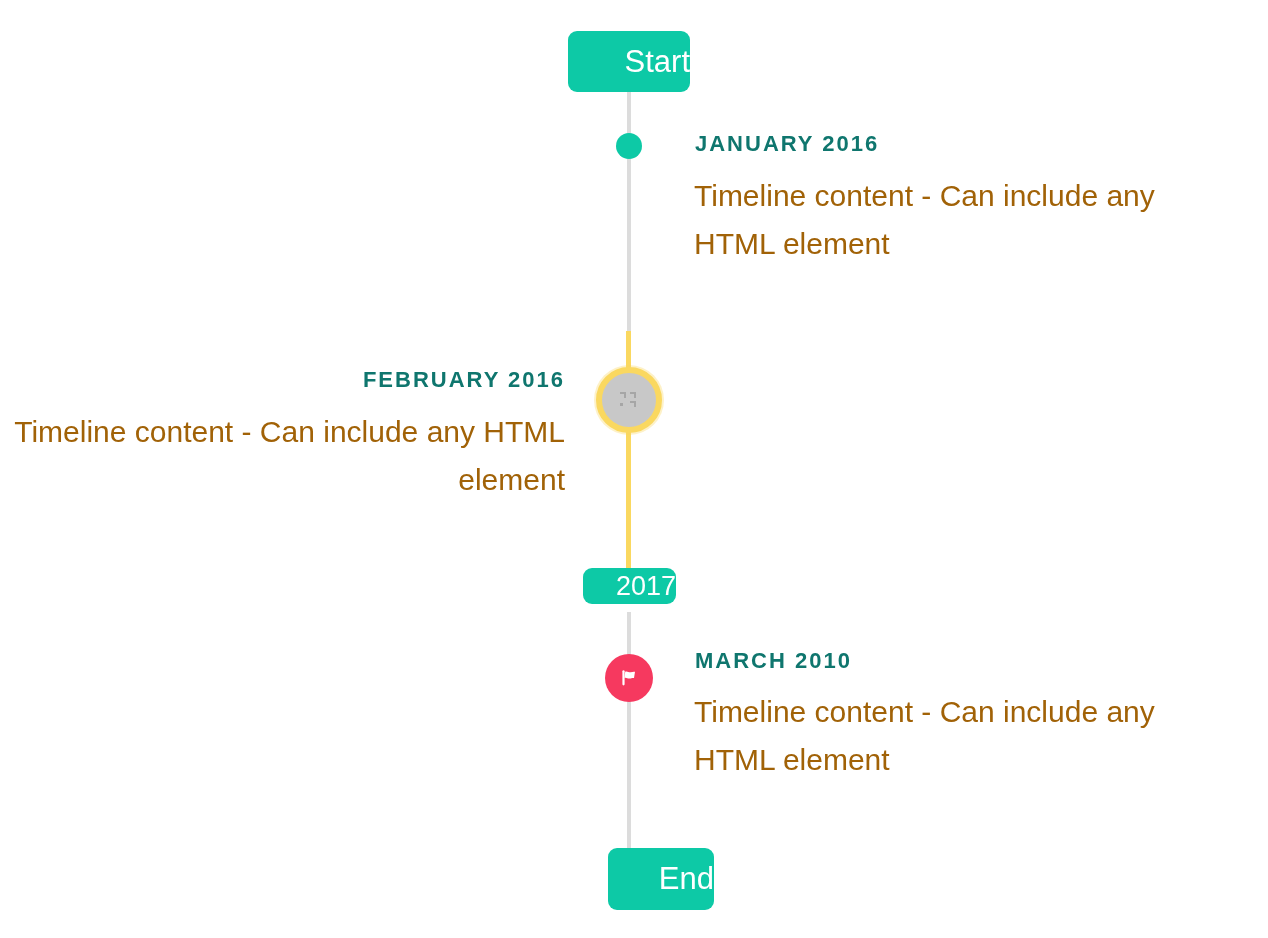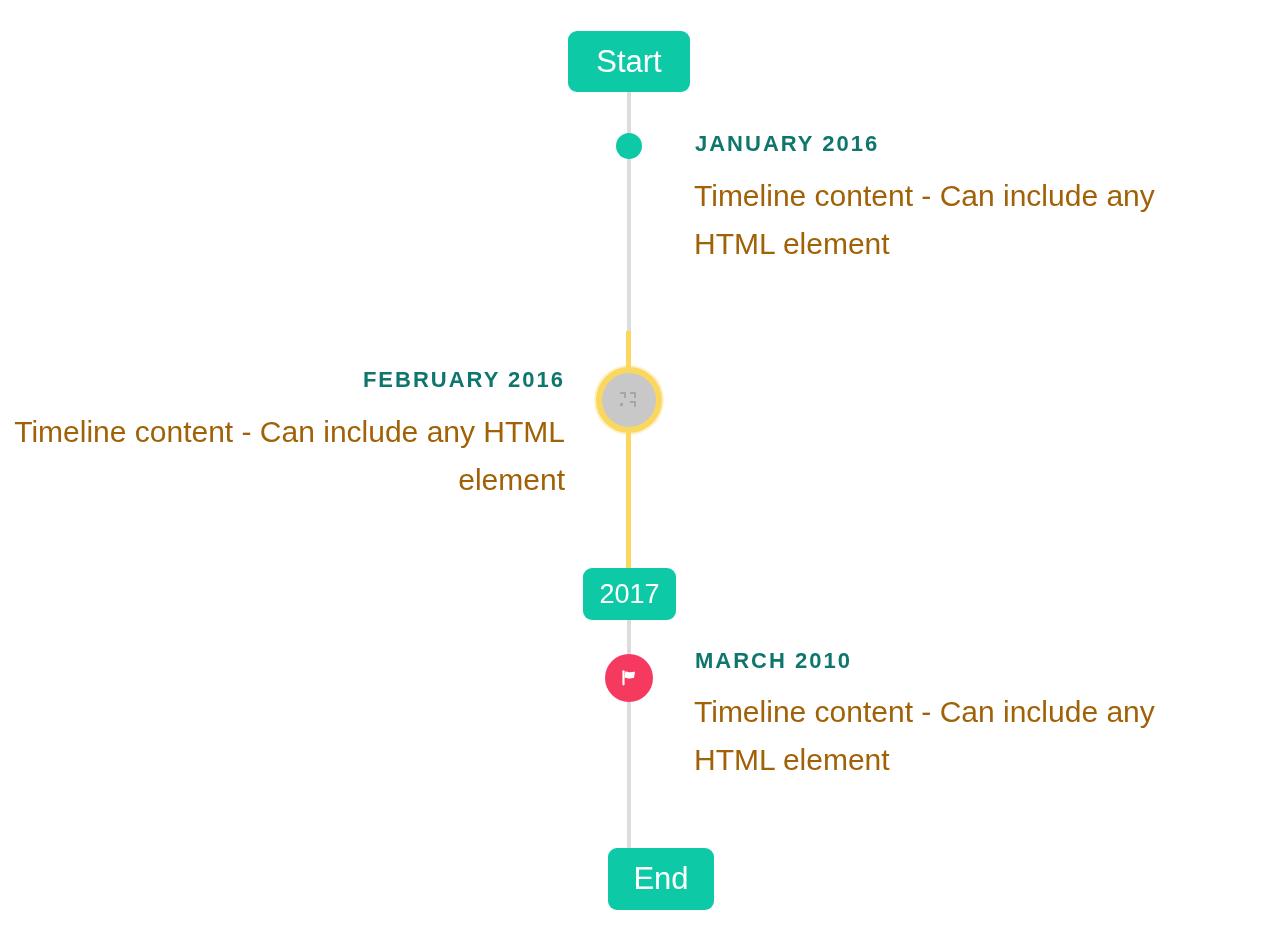--- a/index.html
+++ b/index.html
@@ -33,25 +33,25 @@
   .line-seg.seg-bottom { top: 612px; height: 236px; }
 
   
   .badge {
     position: absolute;
     background: #0dc9a6;
     color: #ffffff;
     border-radius: 9px;
     display: flex;
     align-items: center;
-    justify-content: center;
+    justify-content: flex-end;
     font-weight: 400;
   }
   .badge.start { left: 568px; top: 31px;  width: 122px; height: 61px; font-size: 31px; }
-  .badge.year  { left: 583px; top: 568px; width: 93px;  height: 52px; font-size: 27px; }
+  .badge.year  { left: 583px; top: 568px; width: 93px;  height: 36px; font-size: 27px; }
   .badge.end   { left: 576px; top: 848px; width: 106px; height: 62px; font-size: 31px; margin-left: 32px; }
 
   
   .marker { position: absolute; border-radius: 50%; }
   .marker.dot {
     left: 616px; top: 133px;
     width: 26px; height: 26px;
     background: #0dc9a6;
   }
   .marker.placeholder {

